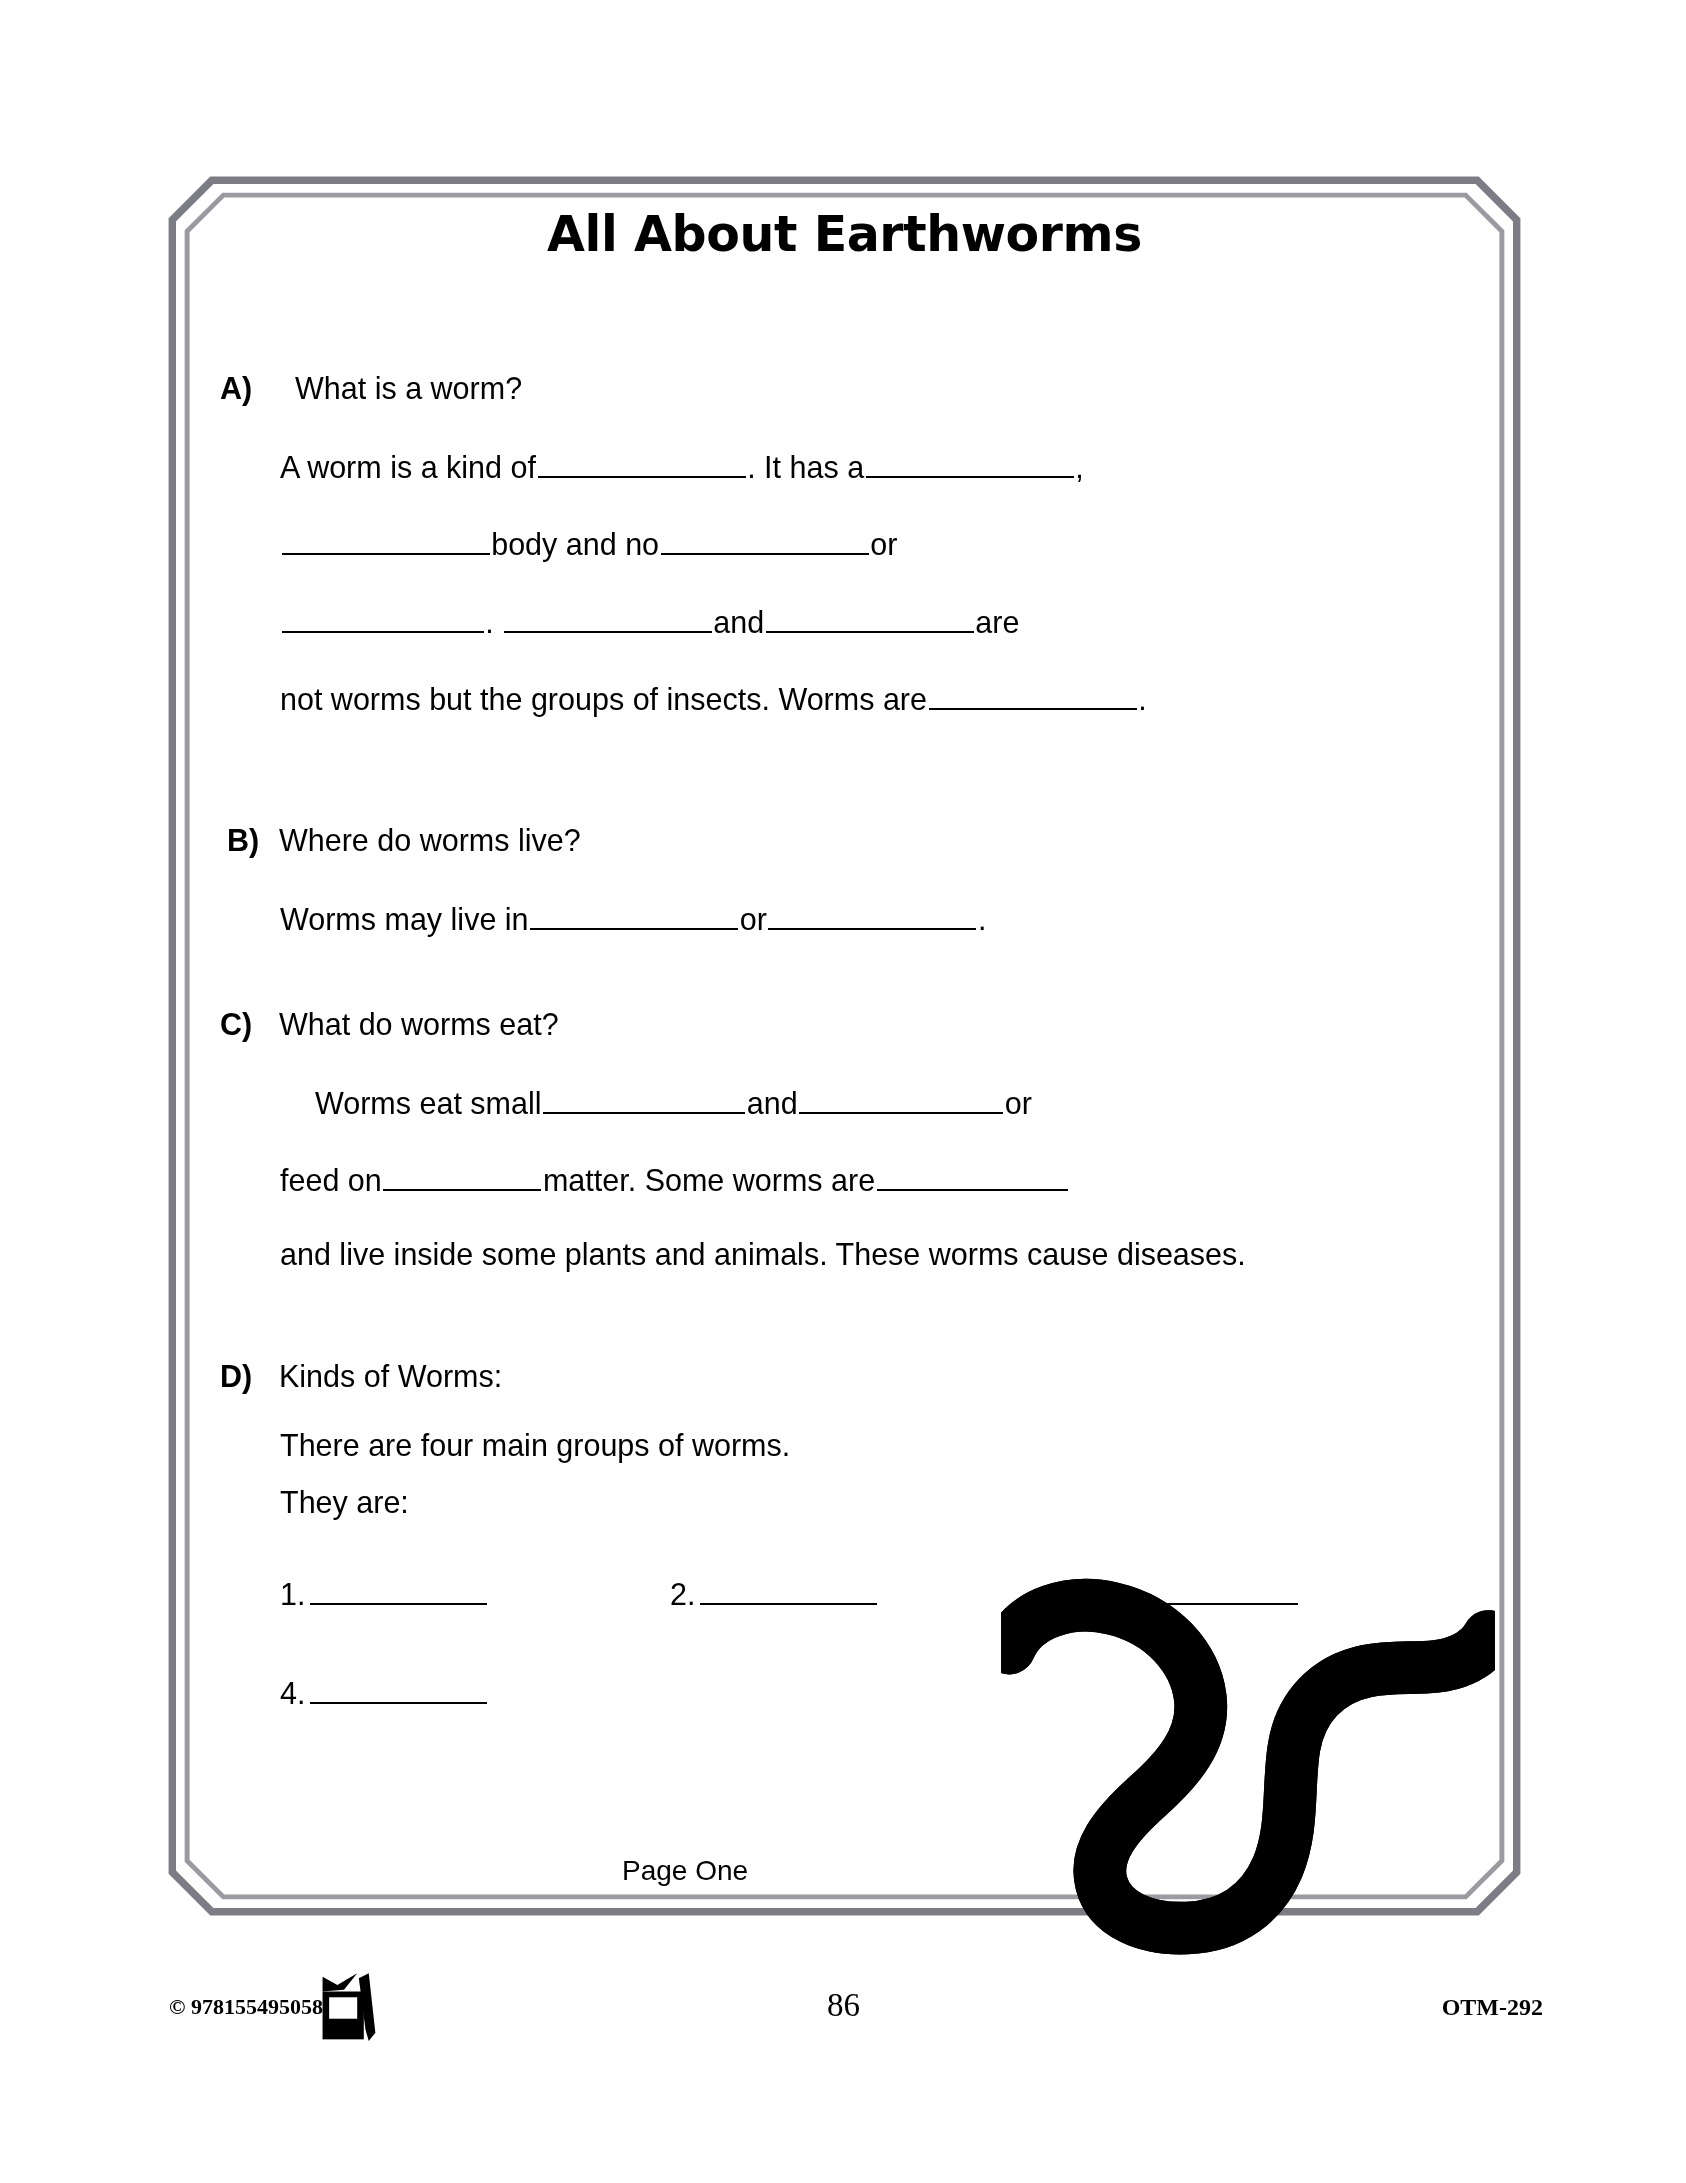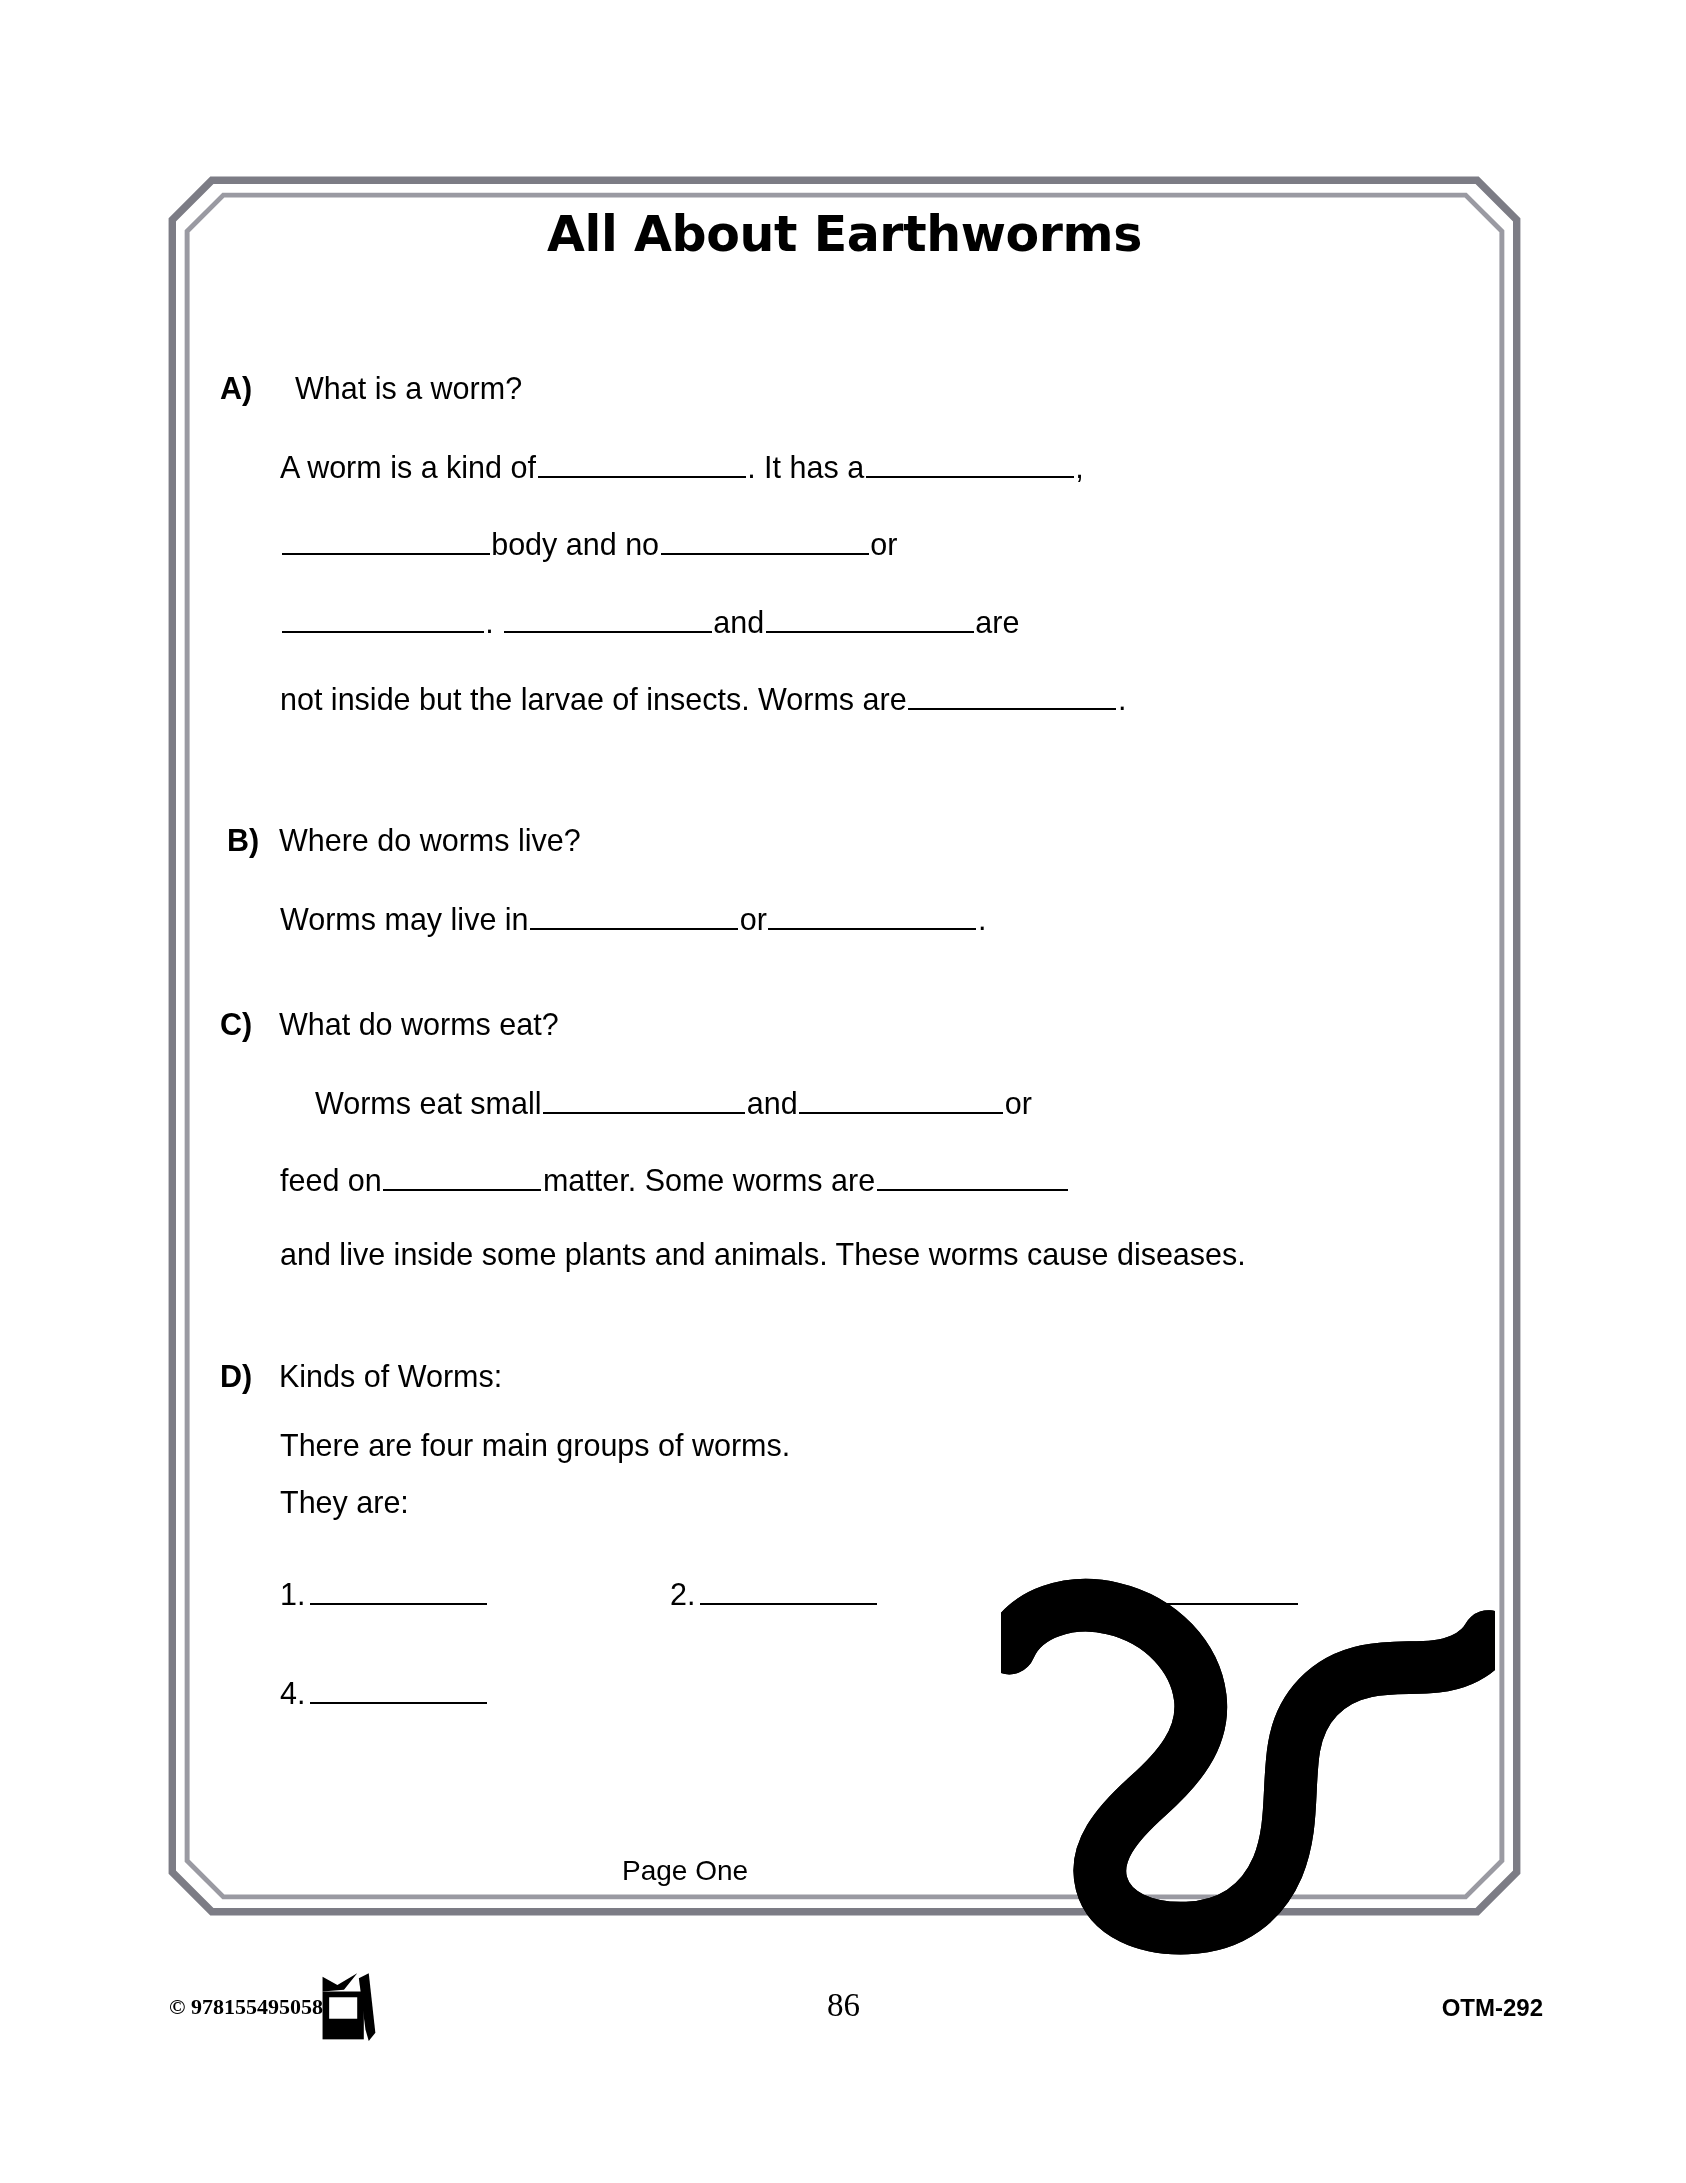--- a/index.html
+++ b/index.html
@@ -143,21 +143,21 @@
     top: 10px;
     width: 1687px;
     text-align: center;
     font-family: "Liberation Serif", serif;
     font-size: 33px;
   }
   .footer-code {
     position: absolute;
     right: 144px;
     top: 16.5px;
-    font-family: Liberation Sans, sans-serif;
+    font-family: Liberation Serif, serif;
     font-weight: bold;
     font-size: 24px;
     white-space: nowrap;
   }
 </style>
 </head>
 <body>
 
 <div class="page-frame">
   <svg viewBox="0 0 1640 2110" preserveAspectRatio="none">
@@ -184,21 +184,21 @@
 
     <div class="qline" style="left:111px; top:75px;">
       <span>A worm is a kind of</span><span class="blank" style="width:208px;"></span><span>. It has a</span><span class="blank" style="width:208px;"></span><span>,</span>
     </div>
 
     <div class="qline" style="left:111px; top:230px;text-align:right;">
       <span class="blank" style="width:202px;"></span><span>.</span><span class="blank" style="width:208px; margin-left:10px;"></span><span>and</span><span class="blank" style="width:208px;"></span><span>are</span>
     </div>
 
     <div class="qline" style="left:111px; top:307px;">
-      <span>not inside but the larvae of insects. Worms are</span><span class="blank" style="width:208px;"></span><span>.</span>
+      <span>not worms but the groups of insects. Worms are</span><span class="blank" style="width:208px;"></span><span>.</span>
     </div>
   </div>
 
   <div class="qblock" style="top:646px;">
     <div class="qhead" style="height:46px;">
       <span class="qletter" style="left:58px;">B)</span>
       <span class="qlabel" style="left:110px;">Where do worms live?</span>
     </div>
     <div class="qline" style="left:111px; top:75px;">
       <span>Worms may live in</span><span class="blank" style="width:208px;"></span><span>or</span><span class="blank" style="width:208px;"></span><span>.</span>

